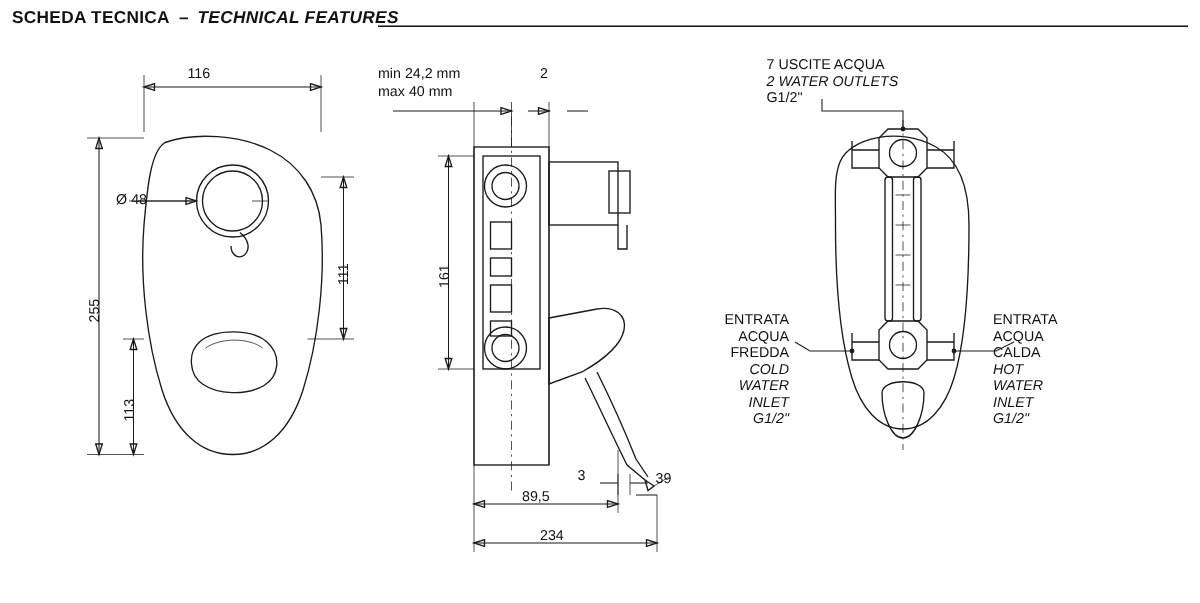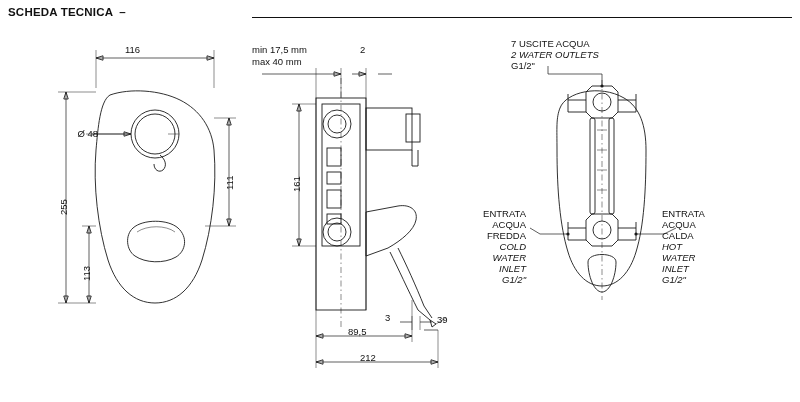--- a/index.html
+++ b/index.html
@@ -34,20 +34,21 @@
   .part{stroke:#1a1a1a;fill:none;stroke-width:.9;}
 </style>
 </head>
 <body>
 
 <div id="sheet">
 
   <div class="hdr">
     <span class="t1">SCHEDA TECNICA</span>
     <span class="dash">–</span>
+    <span class="t2">TECHNICAL FEATURES</span>
   </div>
   <div class="hdr-rule"></div>
 
   <svg width="800" height="402" viewBox="0 0 800 402">
 
     <g>
 
       <path class="part" d="M110,95
           C130,88 160,90 180,100
           C200,110 212,128 214,150
@@ -213,28 +214,28 @@
       <circle cx="636" cy="234" r="1.6" fill="#1a1a1a"></circle>
     </g>
   </svg>
 
   <div class="lbl c" style="left:125px;top:44px;width:60px;">116</div>
   <div class="lbl r" style="left:48px;top:128px;width:50px;">Ø 48</div>
   <div class="lbl rot" style="left:58px;top:215px;">255</div>
   <div class="lbl rot" style="left:81px;top:281px;">113</div>
   <div class="lbl rot" style="left:224px;top:190px;">111</div>
 
-  <div class="lbl" style="left:252px;top:44px;">min 17,5 mm</div>
+  <div class="lbl" style="left:252px;top:44px;">min 24,2 mm</div>
   <div class="lbl" style="left:252px;top:56px;">max 40 mm</div>
   <div class="lbl c" style="left:360px;top:44px;width:20px;">2</div>
   <div class="lbl rot" style="left:291px;top:192px;">161</div>
   <div class="lbl c" style="left:348px;top:326px;width:36px;">89,5</div>
   <div class="lbl c" style="left:385px;top:312px;width:14px;">3</div>
   <div class="lbl" style="left:437px;top:314px;">39</div>
-  <div class="lbl c" style="left:360px;top:352px;width:36px;">212</div>
+  <div class="lbl c" style="left:360px;top:352px;width:36px;">234</div>
 
   <div>
     <div class="lbl" style="left:511px;top:38px;">7 USCITE ACQUA</div>
     <div class="lbl it" style="left:511px;top:49px;">2 WATER OUTLETS</div>
     <div class="lbl" style="left:511px;top:60px;">G1/2"</div>
   </div>
 
   <div>
     <div class="lbl r" style="left:458px;top:208px;width:68px;">ENTRATA</div>
     <div class="lbl r" style="left:458px;top:219px;width:68px;">ACQUA</div>

